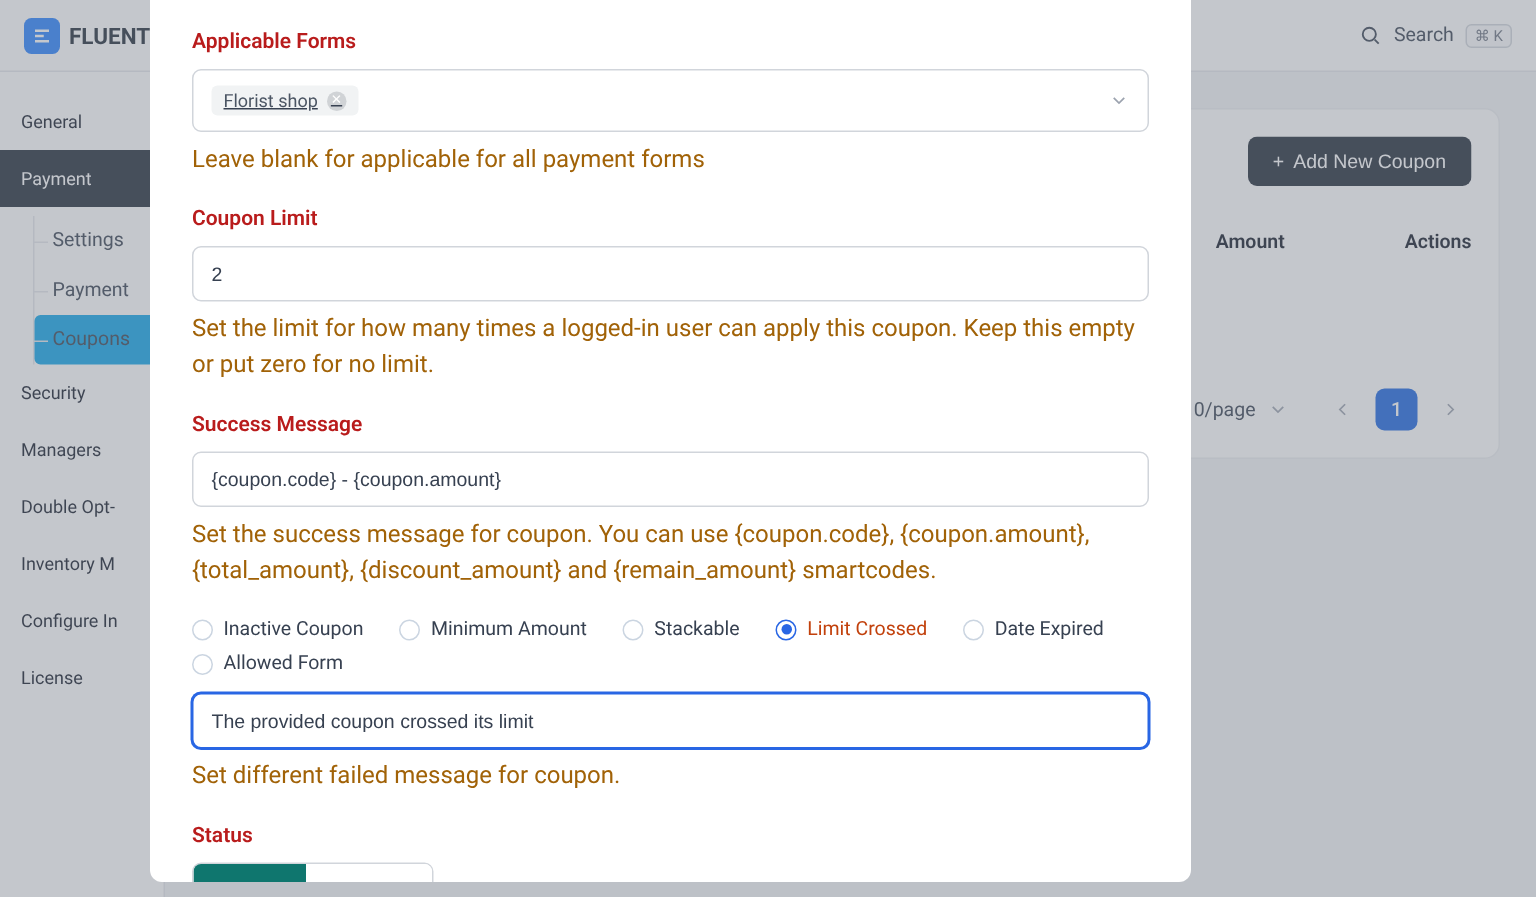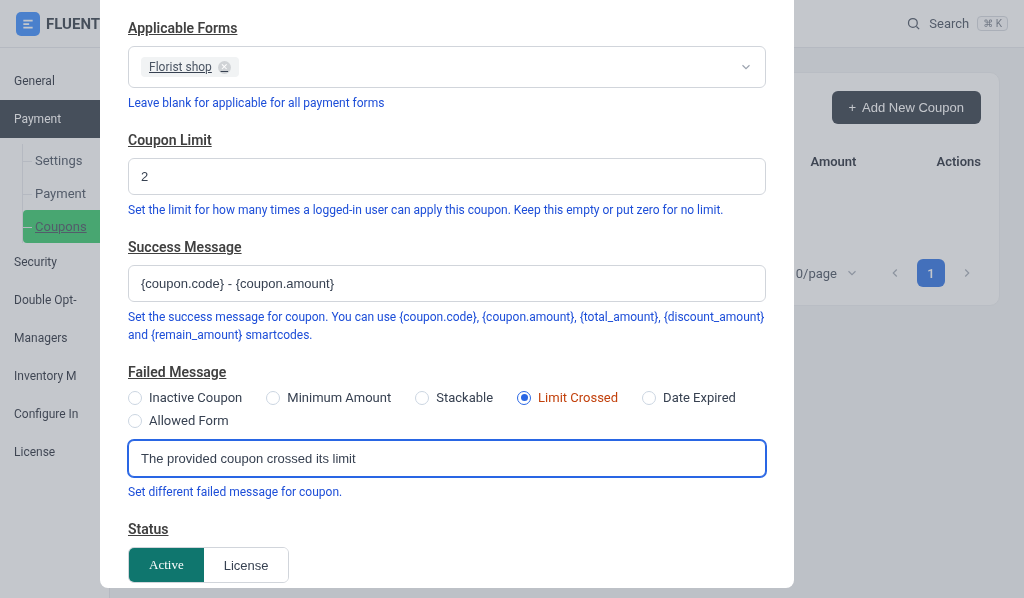--- a/index.html
+++ b/index.html
@@ -92,23 +92,22 @@
     .nav-sub-item::before {
       content: "";
       position: absolute;
       left: -1px;
       top: 50%;
       width: 10px;
       height: 1px;
       background: #e5e7eb;
     }
     .nav-sub-item.active {
-      background: #22c55e;
+      background: #0ea5e9;
       border-radius: 4px;
-      text-decoration: underline;
     }
     .bg-main {
       position: absolute;
       left: 110px;
       right: 0;
       top: 48px;
       bottom: 0;
       padding: 24px;
     }
     .card {
@@ -210,24 +209,23 @@
     }
     .modal-body {
       padding: 20px 28px;
       flex: 1;
       overflow-y: auto;
     }
     .form-section { margin-bottom: 20px; }
     .form-label {
       font-size: 14px;
       font-weight: 600;
-      color: #404040;
+      color: #b91c1c;
       margin-bottom: 10px;
       display: block;
-      text-decoration: underline;
     }
     .input, .select-box {
       width: 100%;
       border: 1px solid #d1d5db;
       border-radius: 6px;
       padding: 10px 12px;
       font-size: 13px;
       color: #374151;
       background: #fff;
     }
@@ -254,22 +252,22 @@
       border-radius: 50%;
       background: #d0d3d6;
       color: #fff;
       font-size: 9px;
       display: flex;
       align-items: center;
       justify-content: center;
       line-height: 1;
     }
     .hint {
-      font-size: 12px;
-      color: #1d4ed8;
+      font-size: 16px;
+      color: #a16207;
       margin-top: 6px;
       line-height: 1.5;
     }
     .radios {
       display: flex;
       flex-wrap: wrap;
       gap: 24px;
       row-gap: 8px;
       margin-bottom: 12px;
     }
@@ -351,22 +349,22 @@
 
   <div class="bg-sidebar">
     <a class="nav-item">General</a>
     <a class="nav-item active">Payment</a>
     <div class="nav-sub">
       <a class="nav-sub-item">Settings</a>
       <a class="nav-sub-item">Payment</a>
       <a class="nav-sub-item active">Coupons</a>
     </div>
     <a class="nav-item">Security</a>
+    <a class="nav-item">Managers</a>
     <a class="nav-item">Double Opt-</a>
-    <a class="nav-item">Managers</a>
     <a class="nav-item">Inventory M</a>
     <a class="nav-item">Configure In</a>
     <a class="nav-item">License</a>
   </div>
 
   <div class="bg-main">
     <div class="card">
       <div class="card-top">
         <button class="btn btn-dark">
           <span>+</span>
@@ -427,21 +425,20 @@
       <div class="hint">Set the limit for how many times a logged-in user can apply this coupon. Keep this empty or put zero for no limit.</div>
     </div>
 
     <div class="form-section">
       <label class="form-label">Success Message</label>
       <input class="input" value="{coupon.code} - {coupon.amount}" style="">
       <div class="hint">Set the success message for coupon. You can use {coupon.code}, {coupon.amount}, {total_amount}, {discount_amount} and {remain_amount} smartcodes.</div>
     </div>
 
     <div class="form-section">
-      <label class="form-label">Failed Message</label>
       <div class="radios">
         <label class="radio">
             <span class="radio-dot"></span>
             <span>Inactive Coupon</span>
           </label>
         <label class="radio">
             <span class="radio-dot"></span>
             <span>Minimum Amount</span>
           </label>
         <label class="radio">

